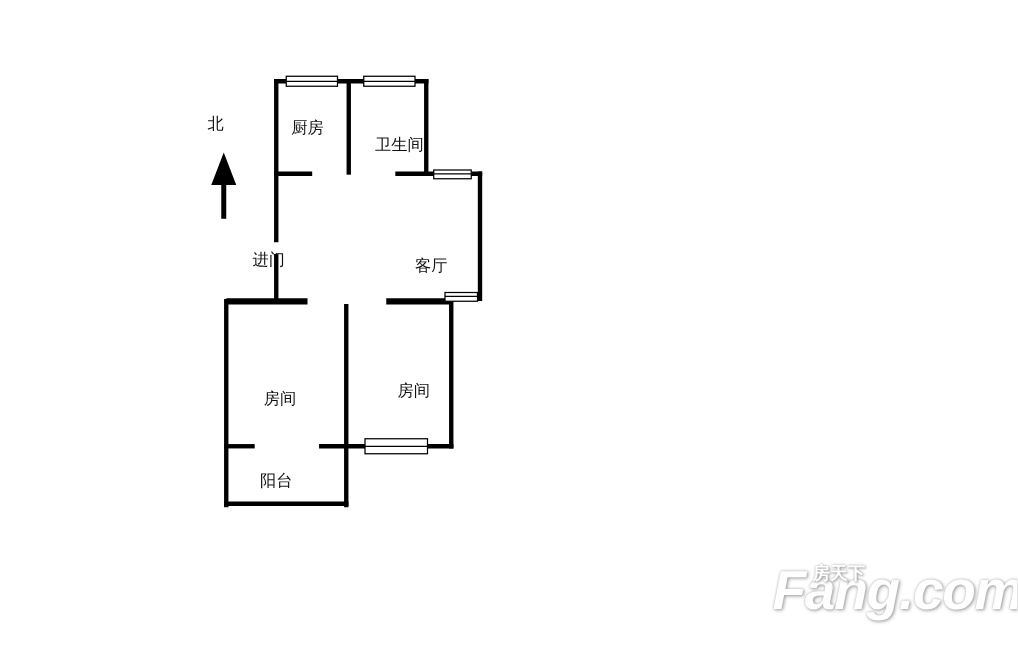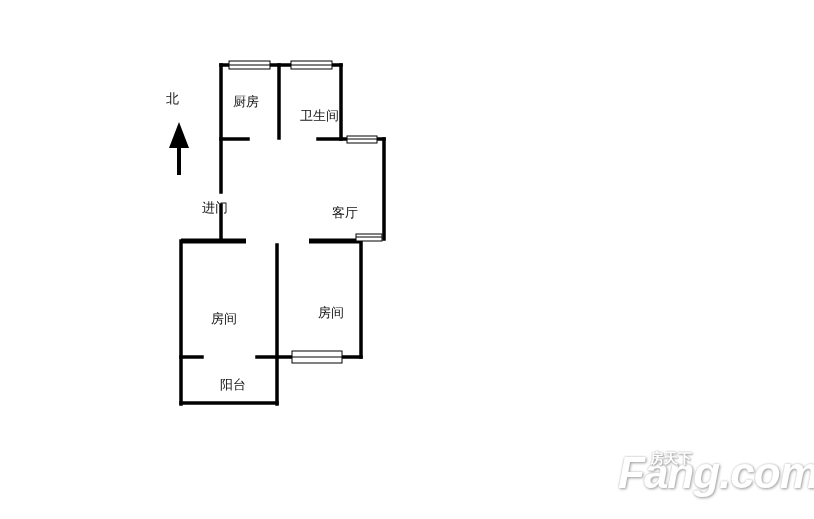--- a/index.html
+++ b/index.html
@@ -56,18 +56,18 @@
   </g>
 </svg>
 
 <div class="label" style="left:166px;top:90px;">北</div>
 <div class="label" style="left:233px;top:93px;">厨房</div>
 <div class="label" style="left:300px;top:107px;font-family:Liberation Serif, serif;">卫生间</div>
 <div class="label" style="left:176px;top:199px;margin-left:26px;">进门</div>
 <div class="label" style="left:332px;top:204px;">客厅</div>
 <div class="label" style="left:211px;top:310px;">房间</div>
 <div class="label" style="left:318px;top:304px;">房间</div>
-<div class="label" style="left:208px;top:376px;margin-left:12px;">阳台</div>
+<div class="label" style="left:208px;top:376px;">阳台</div>
 
 <div class="wm">
   <div class="wm-big">Fang.com</div>
   <div class="wm-cn">房天下</div>
 </div>
 
 </body></html>

